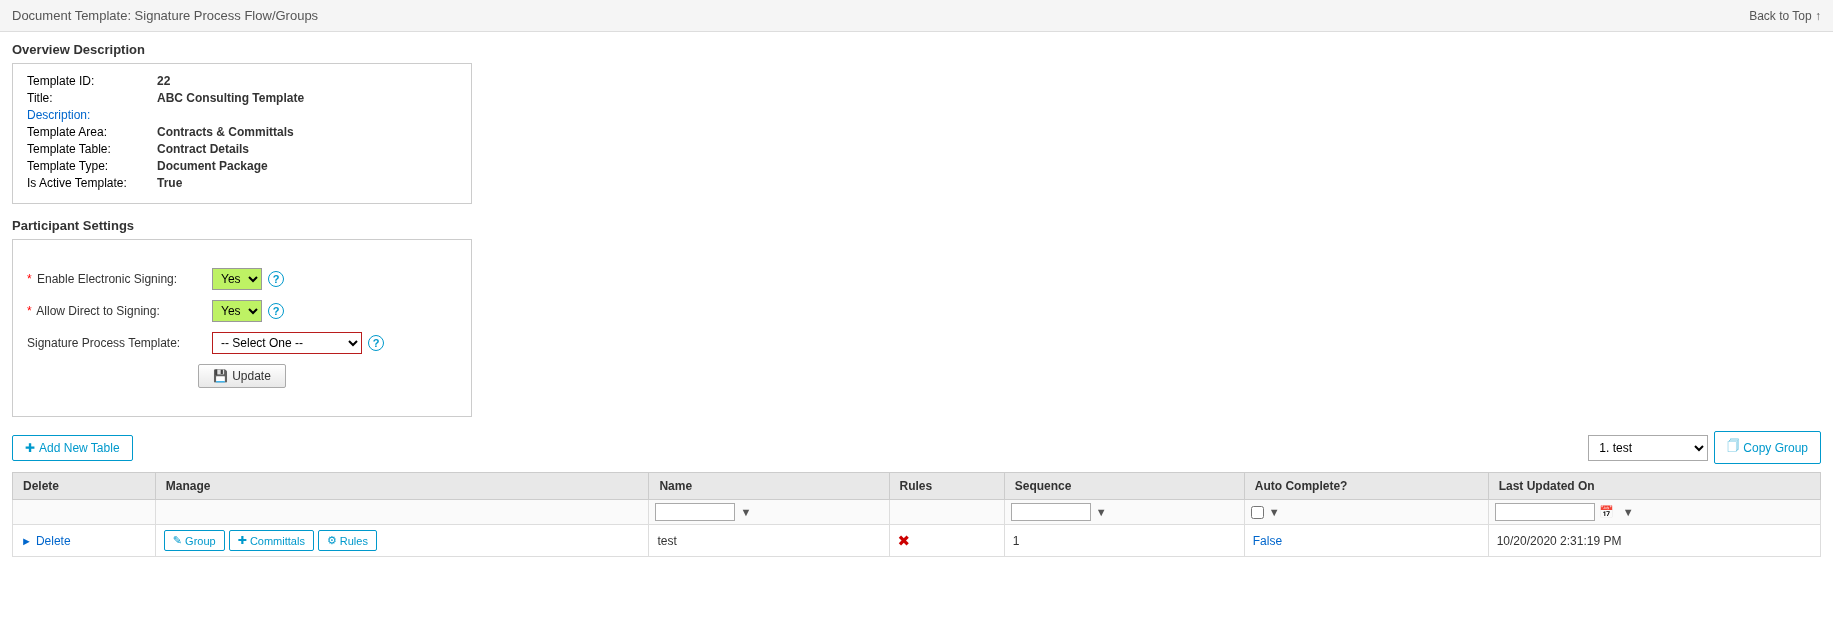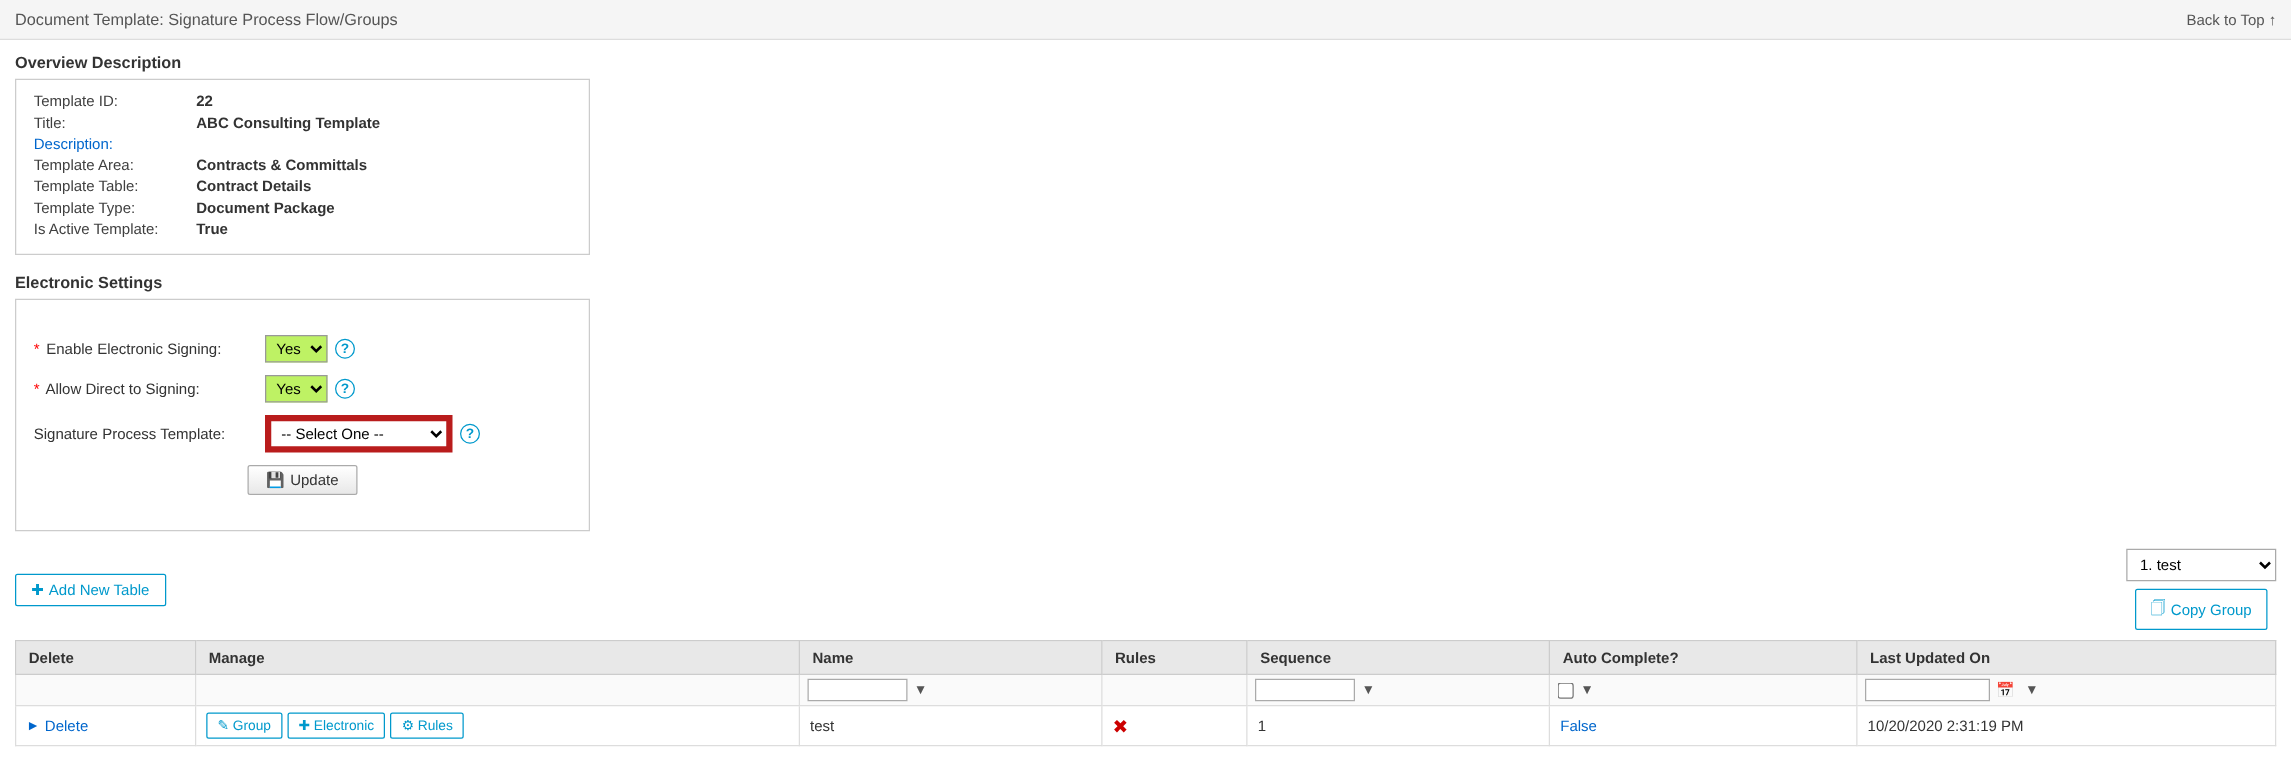--- a/index.html
+++ b/index.html
@@ -30,21 +30,21 @@
       padding: 10px 14px;
       margin-bottom: 14px;
       max-width: 460px;
     }
     .info-row {
       display: flex;
       margin-bottom: 3px;
       font-size: 12px;
     }
     .info-label {
-      color: #404040;
+      color: #000000;
       min-width: 130px;
     }
     .info-label.link { color: #0066cc; cursor: pointer; }
     .info-value { font-weight: bold; color: #333; }
 
     .settings-box {
       border: 1px solid #ccc;
       padding: 28px 14px;
       margin-bottom: 14px;
       max-width: 460px;
@@ -64,21 +64,21 @@
     select.small-select {
       font-size: 12px;
       padding: 2px 4px;
       border: 1px solid #999;
       background: #bef264;
       cursor: pointer;
     }
     select.medium-select {
       font-size: 12px;
       padding: 2px 4px;
-      border: 5px solid #b91c1c;
+      border: 1px solid #b91c1c;
       background: #fff;
       cursor: pointer;
       min-width: 150px;
     }
     .help-icon {
       display: inline-flex;
       align-items: center;
       justify-content: center;
       width: 16px;
       height: 16px;
@@ -122,21 +122,20 @@
       background: #fff;
       color: #0099cc;
       font-size: 12px;
       cursor: pointer;
       border-radius: 2px;
     }
     .copy-group-area {
       display: flex;
       align-items: center;
       gap: 6px;
-      flex-direction: column;
     }
     .group-select {
       font-size: 12px;
       padding: 4px 6px;
       border: 1px solid #aaa;
       background: #fff;
       min-width: 120px;
       cursor: pointer;
     }
     .copy-group-btn {
@@ -267,21 +266,21 @@
     <div class="info-row">
       <span class="info-label">Template Type:</span>
       <span class="info-value">Document Package</span>
     </div>
     <div class="info-row">
       <span class="info-label">Is Active Template:</span>
       <span class="info-value">True</span>
     </div>
   </div>
 
-  <div class="section-title">Electronic Settings</div>
+  <div class="section-title">Participant Settings</div>
   <div class="settings-box">
     <div class="settings-row">
       <span class="settings-label">
         <span class="required-star">*</span>
         Enable Electronic Signing:
       </span>
       <div class="settings-control">
         <select class="small-select">
           <option>Yes</option>
           <option>No</option>
@@ -388,21 +387,21 @@
           </div>
         </td>
         <td>
           <div class="action-btns">
             <button class="action-btn">
               <span>✎</span>
               <span>Group</span>
             </button>
             <button class="action-btn">
               <span>✚</span>
-              <span>Electronic</span>
+              <span>Committals</span>
             </button>
             <button class="action-btn">
               <span>⚙</span>
               <span>Rules</span>
             </button>
           </div>
         </td>
         <td>test</td>
         <td>
           <span class="x-icon">✖</span>

